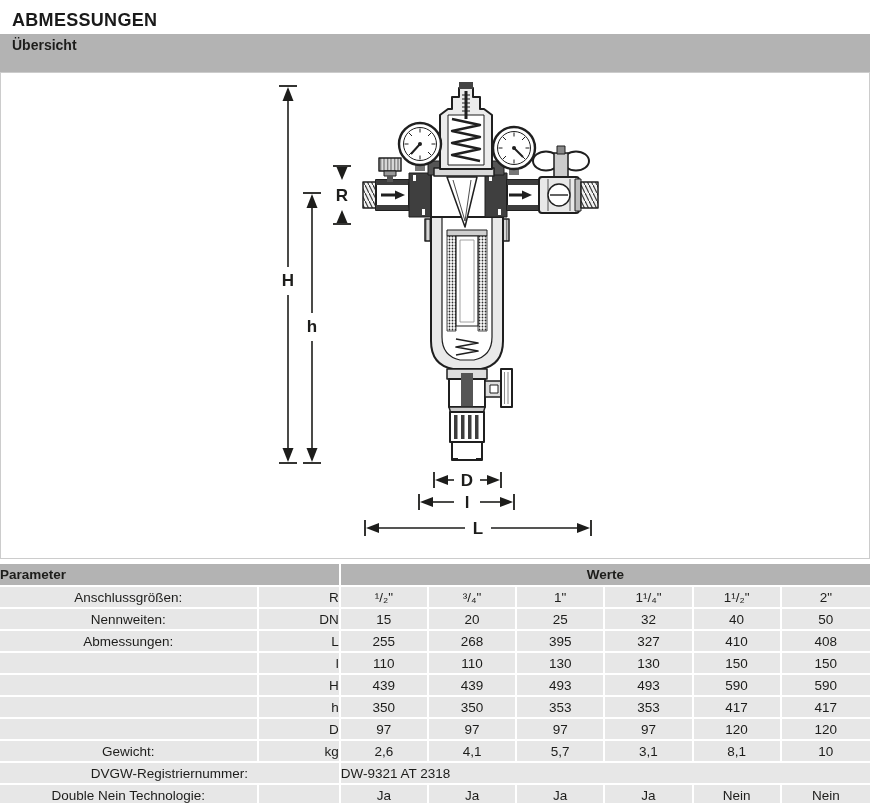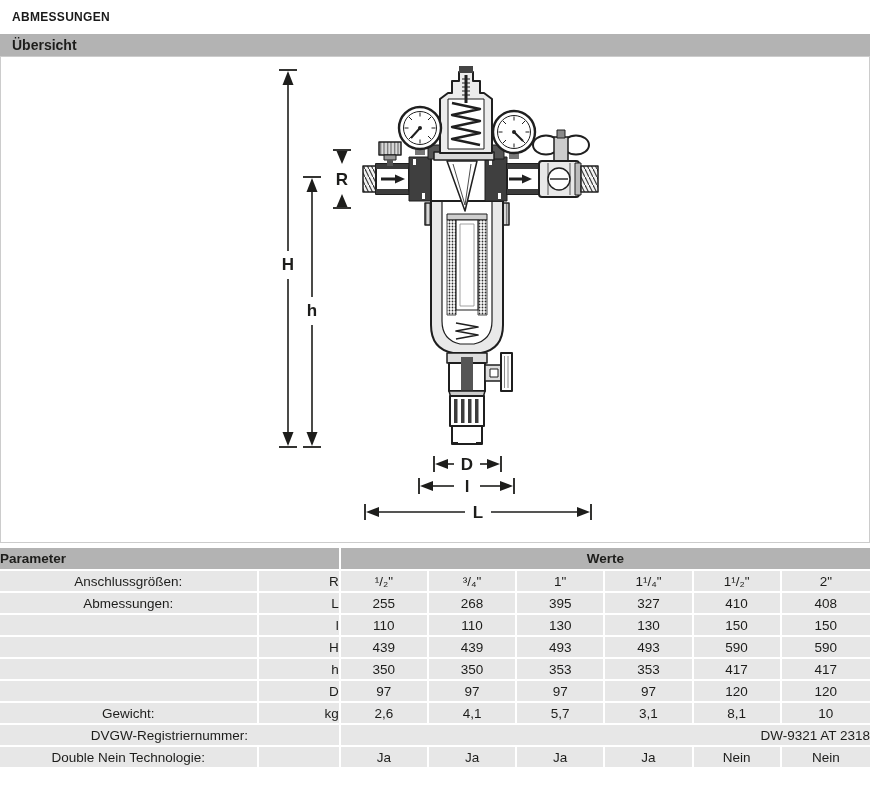--- a/index.html
+++ b/index.html
@@ -6,26 +6,26 @@
   html, body { background: #ffffff; }
   body {
     width: 870px; height: 803px;
     font-family: "Liberation Sans", "DejaVu Sans", sans-serif;
     color: #1d1d1b;
     overflow: hidden;
   }
   .page { width: 870px; }
 
   .title {
-    font-size: 12px; font-weight: bold; letter-spacing: 0.3px;
+    font-size: 18px; font-weight: bold; letter-spacing: 0.3px;
     padding: 10px 0 0 12px; height: 32px; color: #1a1a1a;
   }
   .section-bar {
     margin-top: 2px;
-    height: 22px; line-height: 22px;
+    height: 38px; line-height: 22px;
     background: #b3b3b3; color: #1d1d1b;
     font-size: 14px; font-weight: bold;
     padding-left: 12px;
   }
   .drawing-panel {
     width: 870px; height: 487px;
     border: 1px solid #cccccc;
     background: #ffffff;
   }
   .drawing-panel svg { display: block; }
@@ -53,21 +53,21 @@
     white-space: nowrap; overflow: hidden;
     padding: 0;
   }
   table.spec tr > *:last-child { border-right: none; }
   table.spec th { background: #b3b3b3; font-weight: bold; }
   th.param-h { text-align: left; padding-left: 12px; margin-top: 36px; }
   th.werte-h { }
   td.lbl  { text-align: center; padding-left: 12px; }
   td.unit { text-align: right; padding-right: 18px; }
   td.val  { text-align: center; }
-  td.span-val { text-align: right; }
+  td.span-val { text-align: left; }
 </style>
 </head>
 <body>
 
 <div class="page">
 
   <div class="title">ABMESSUNGEN</div>
 
   <div class="section-bar">Übersicht</div>
 
@@ -316,20 +316,30 @@
       <td class="lbl">Anschlussgrößen:</td>
       <td class="unit">R</td>
       <td class="val">¹/₂"</td>
       <td class="val">³/₄"</td>
       <td class="val">1"</td>
       <td class="val">1¹/₄"</td>
       <td class="val">1¹/₂"</td>
       <td class="val">2"</td>
     </tr>
     <tr>
+      <td class="lbl">Nennweiten:</td>
+      <td class="unit">DN</td>
+      <td class="val">15</td>
+      <td class="val">20</td>
+      <td class="val">25</td>
+      <td class="val">32</td>
+      <td class="val">40</td>
+      <td class="val">50</td>
+    </tr>
+    <tr>
       <td class="lbl">Abmessungen:</td>
       <td class="unit">L</td>
       <td class="val">255</td>
       <td class="val">268</td>
       <td class="val">395</td>
       <td class="val">327</td>
       <td class="val">410</td>
       <td class="val">408</td>
     </tr>
     <tr>

